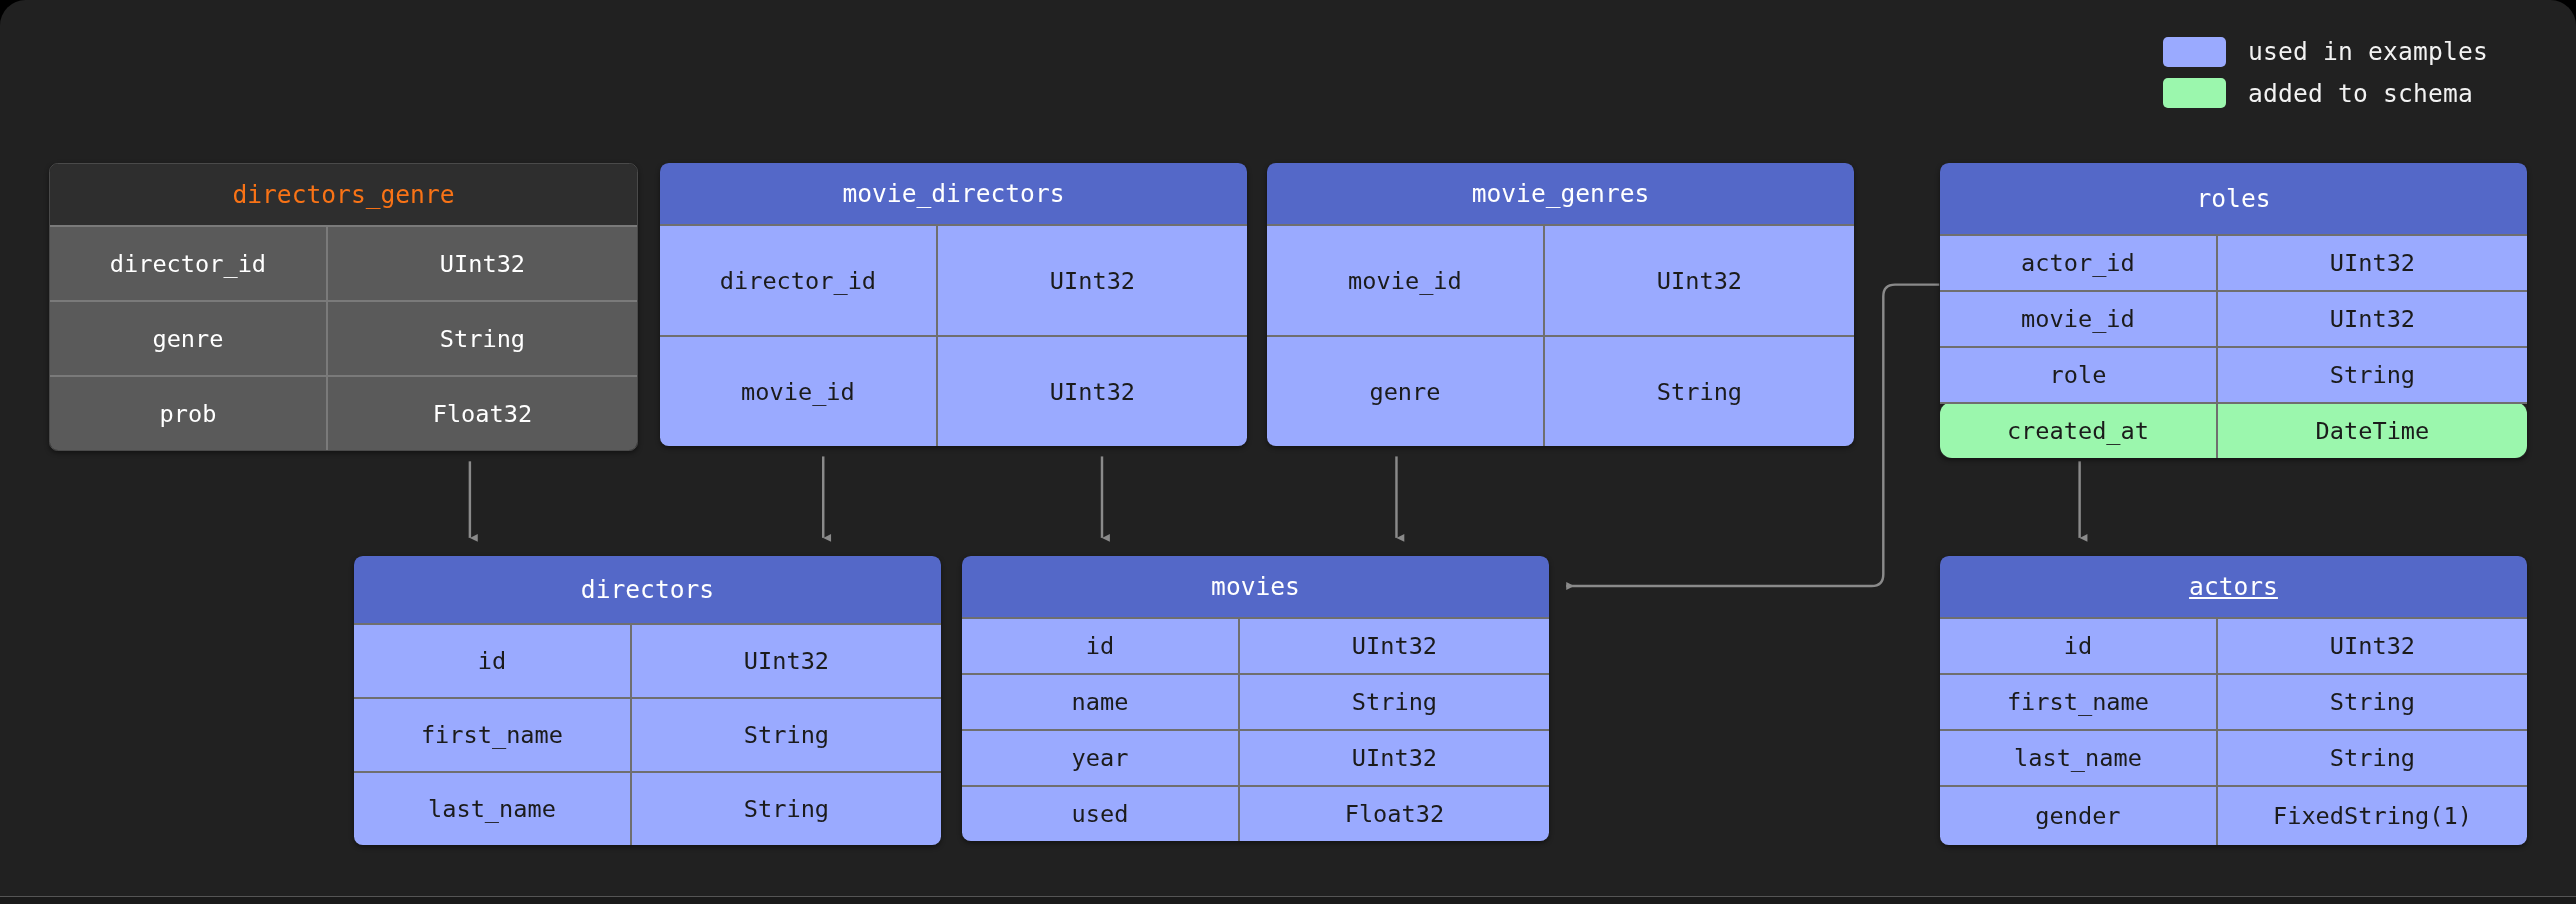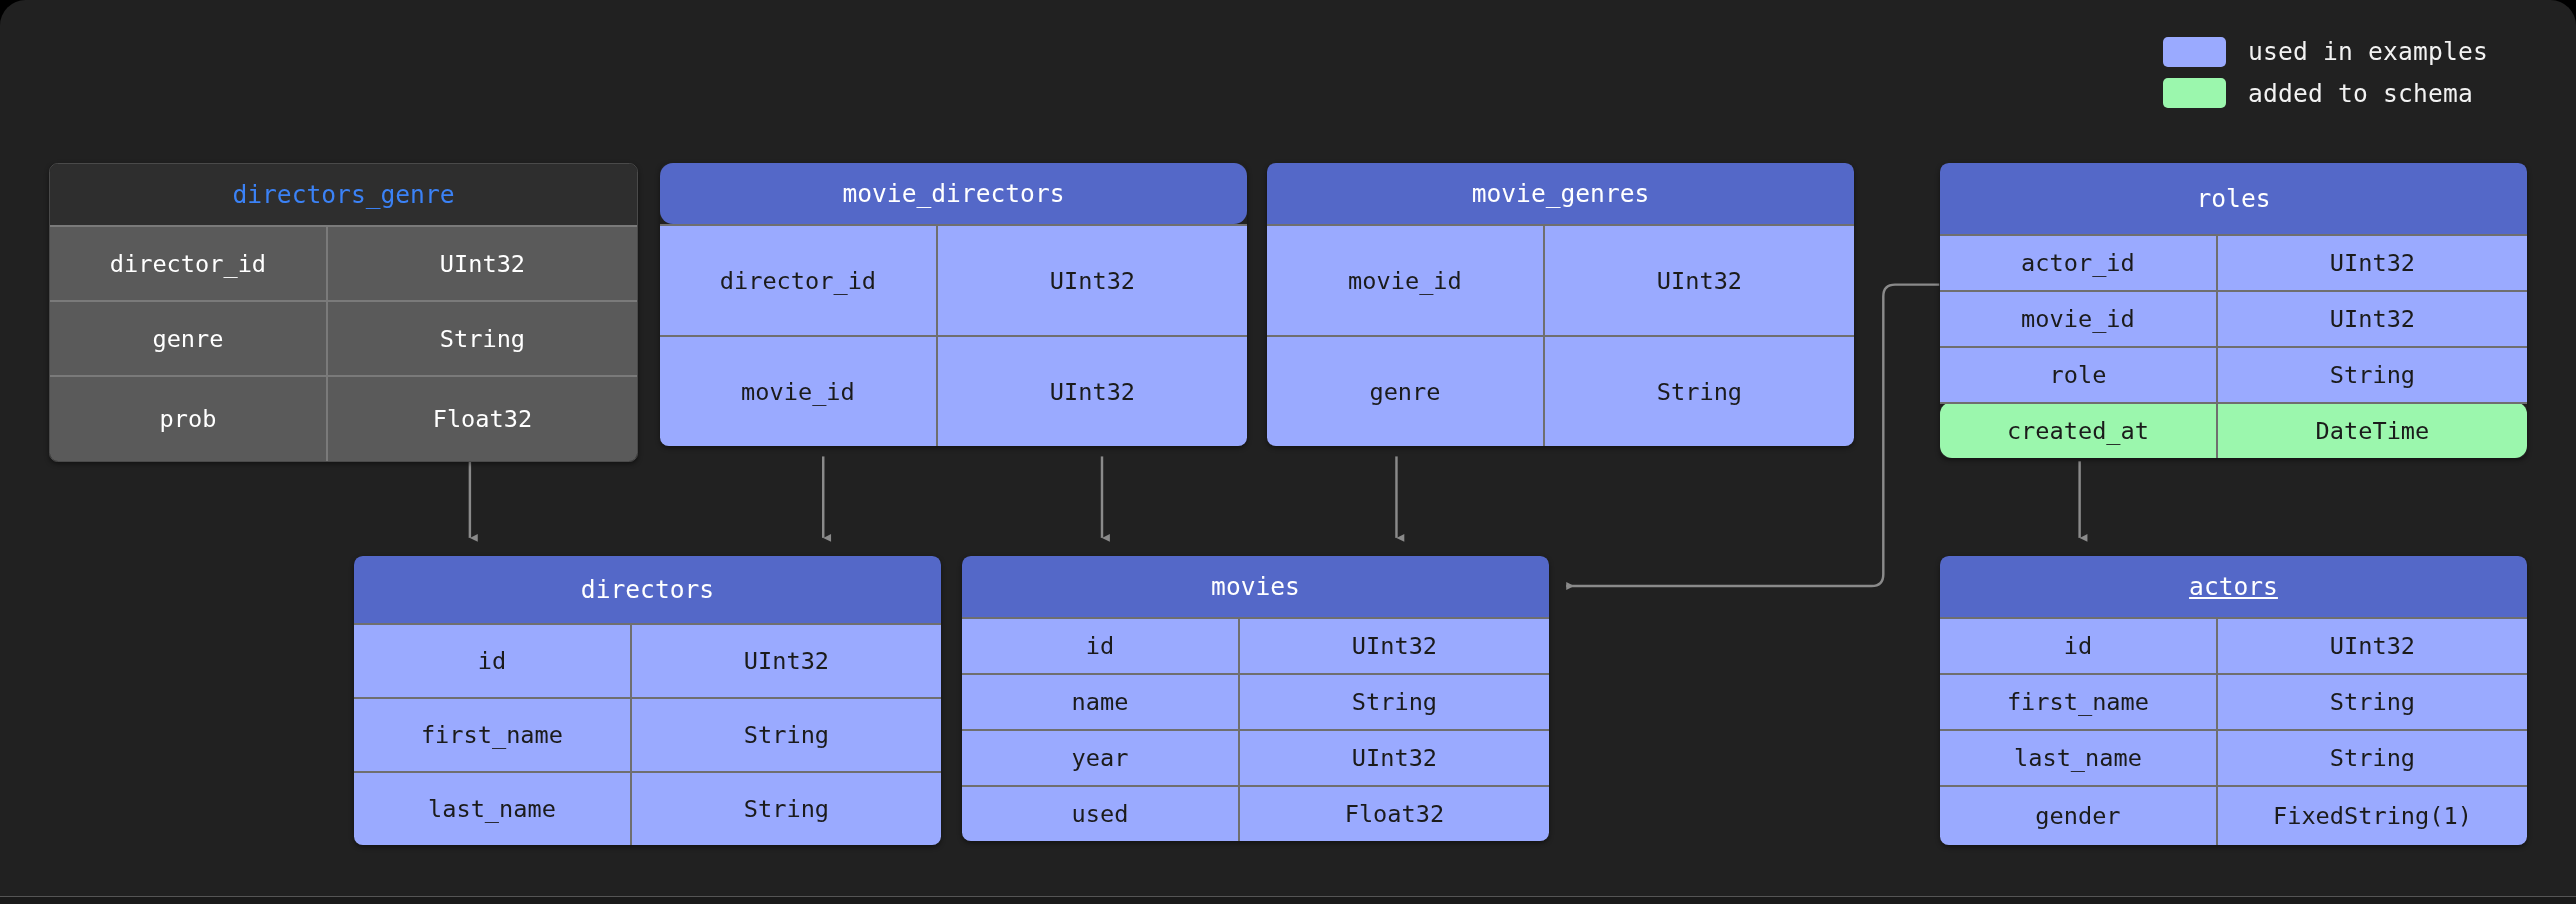--- a/index.html
+++ b/index.html
@@ -87,21 +87,21 @@
   .tbl-active .tbl-header { background: #5468c8; }
   .tbl-active .tbl-row { background: #9aaaff; }
   .tbl-active .tbl-cell { color: #1b1b1b; border-top: 2px solid #6f6f6f; }
   .tbl-active .tbl-cell.col-type { border-left: 2px solid #6f6f6f; }
 
   
   .tbl-active .tbl-row.row-added { background: #9bf7ad; border-radius: 12px; }
 
   
   .tbl-muted { border: 1px solid #4a4a4a; }
-  .tbl-muted .tbl-header { background: #2e2e2e; color: #3b82f6; }
+  .tbl-muted .tbl-header { background: #2e2e2e; color: #f97316; }
   .tbl-muted .tbl-row { background: #5a5a5a; }
   .tbl-muted .tbl-cell { color: #ffffff; border-top: 2px solid #7a7a7a; }
   .tbl-muted .tbl-cell.col-type { border-left: 2px solid #7a7a7a; }
 
   
   #edges {
     position: absolute;
     left: 0; top: 0;
     width: 2576px;
     height: 904px;
@@ -163,28 +163,28 @@
   <div class="table-node tbl-muted" style="left:49px; top:163px; width:589px;">
     <div class="tbl-header" style="height:61px;">directors_genre</div>
     <div class="tbl-row" style="height:75px;">
       <div class="tbl-cell col-name">director_id</div>
       <div class="tbl-cell col-type">UInt32</div>
     </div>
     <div class="tbl-row" style="height:75px;">
       <div class="tbl-cell col-name">genre</div>
       <div class="tbl-cell col-type">String</div>
     </div>
-    <div class="tbl-row" style="height:86px;">
+    <div class="tbl-row" style="height:75px;">
       <div class="tbl-cell col-name">prob</div>
       <div class="tbl-cell col-type">Float32</div>
     </div>
   </div>
 
   <div class="table-node tbl-active" style="left:660px; top:163px; width:587px;">
-    <div class="tbl-header" style="height:61px;border-radius:13px;">movie_directors</div>
+    <div class="tbl-header" style="height:61px;">movie_directors</div>
     <div class="tbl-row" style="height:111px;">
       <div class="tbl-cell col-name">director_id</div>
       <div class="tbl-cell col-type">UInt32</div>
     </div>
     <div class="tbl-row" style="height:111px;">
       <div class="tbl-cell col-name">movie_id</div>
       <div class="tbl-cell col-type">UInt32</div>
     </div>
   </div>
 

